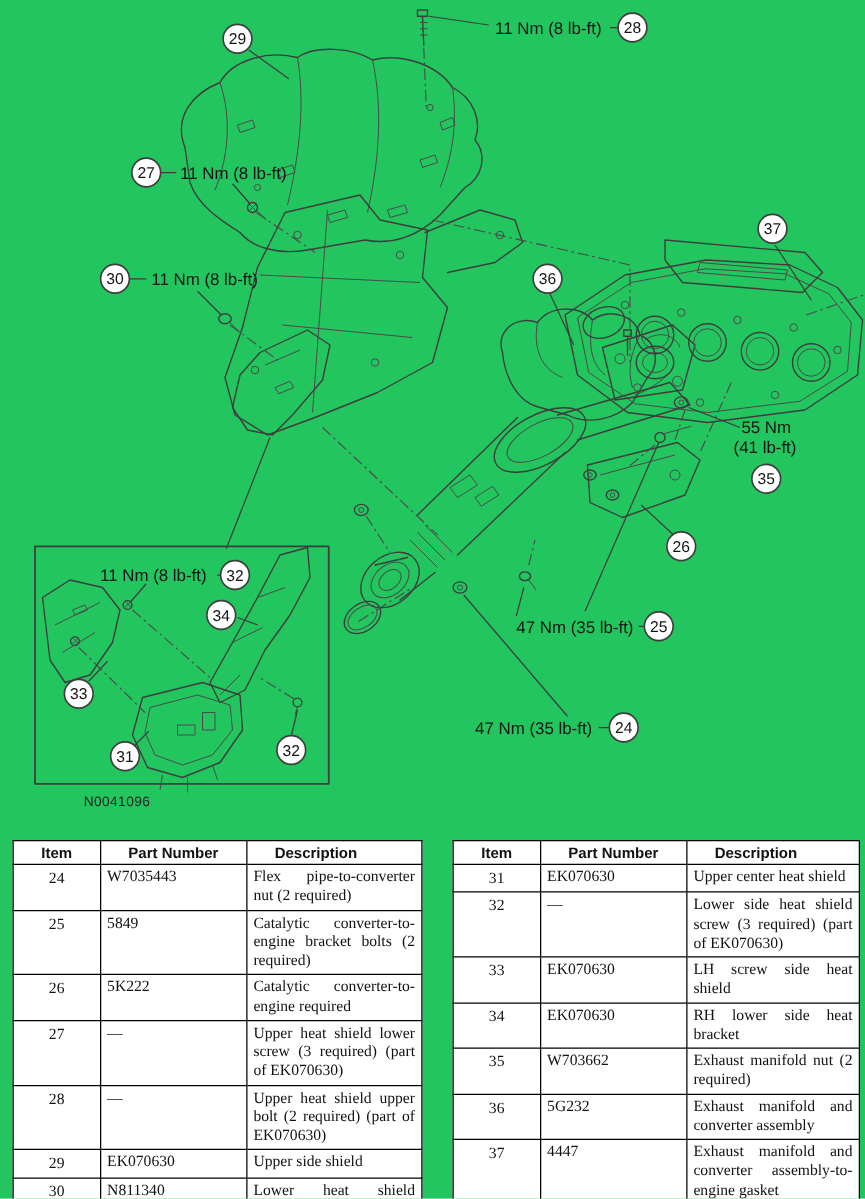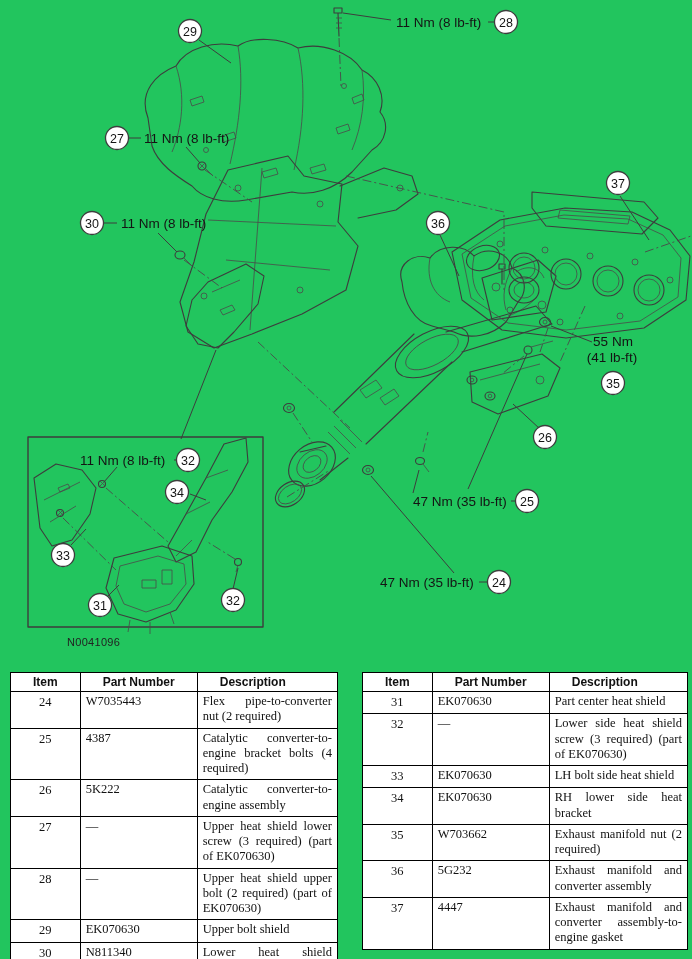--- a/index.html
+++ b/index.html
@@ -314,42 +314,42 @@
       </tr>
     </thead>
     <tbody>
         <tr>
           <td class="item">24</td>
           <td class="pn">W7035443</td>
           <td class="desc">Flex pipe-to-converter nut (2 required)</td>
         </tr>
         <tr>
           <td class="item">25</td>
-          <td class="pn">4387</td>
-          <td class="desc">Catalytic converter-to-engine bracket bolts (4 required)</td>
+          <td class="pn">5849</td>
+          <td class="desc">Catalytic converter-to-engine bracket bolts (2 required)</td>
         </tr>
         <tr>
           <td class="item">26</td>
           <td class="pn">5K222</td>
-          <td class="desc">Catalytic converter-to-engine assembly</td>
+          <td class="desc">Catalytic converter-to-engine required</td>
         </tr>
         <tr>
           <td class="item">27</td>
           <td class="pn">—</td>
           <td class="desc">Upper heat shield lower screw (3 required) (part of EK070630)</td>
         </tr>
         <tr>
           <td class="item">28</td>
           <td class="pn">—</td>
           <td class="desc">Upper heat shield upper bolt (2 required) (part of EK070630)</td>
         </tr>
         <tr>
           <td class="item">29</td>
           <td class="pn">EK070630</td>
-          <td class="desc">Upper bolt shield</td>
+          <td class="desc">Upper side shield</td>
         </tr>
         <tr>
           <td class="item">30</td>
           <td class="pn">N811340</td>
           <td class="desc">Lower heat shield assembly bolt (4 required)</td>
         </tr>
       </tbody>
   </table>
 
   <table class="tbl" id="tblR">
@@ -362,31 +362,31 @@
       <tr>
         <th class="c">Item</th>
         <th class="c">Part Number</th>
         <th>Description</th>
       </tr>
     </thead>
     <tbody>
         <tr>
           <td class="item">31</td>
           <td class="pn">EK070630</td>
-          <td class="desc">Part center heat shield</td>
+          <td class="desc">Upper center heat shield</td>
         </tr>
         <tr>
           <td class="item">32</td>
           <td class="pn">—</td>
           <td class="desc">Lower side heat shield screw (3 required) (part of EK070630)</td>
         </tr>
         <tr>
           <td class="item">33</td>
           <td class="pn">EK070630</td>
-          <td class="desc">LH bolt side heat shield</td>
+          <td class="desc">LH screw side heat shield</td>
         </tr>
         <tr>
           <td class="item">34</td>
           <td class="pn">EK070630</td>
           <td class="desc">RH lower side heat bracket</td>
         </tr>
         <tr>
           <td class="item">35</td>
           <td class="pn">W703662</td>
           <td class="desc">Exhaust manifold nut (2 required)</td>

